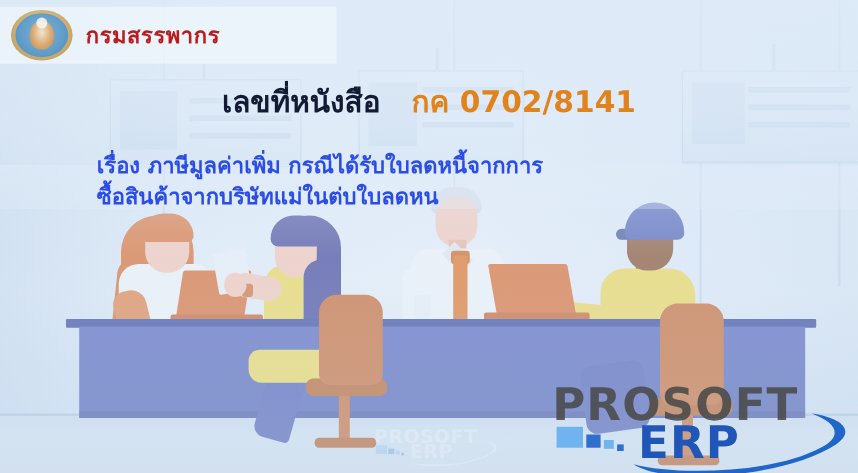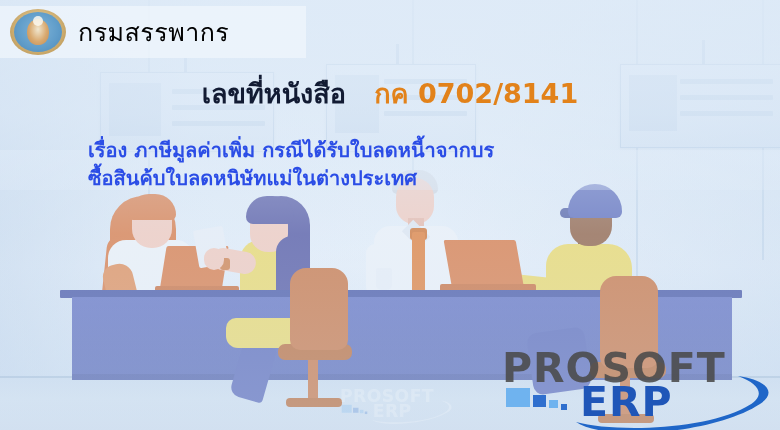--- a/index.html
+++ b/index.html
@@ -160,21 +160,21 @@
     background:radial-gradient(ellipse at 50% 40%,#f0e6cf 0%,#d9a96f 55%,#c08a55 100%);
     border-radius:50% 50% 45% 45%;
   }
   .rd-emblem .spark{
     position:absolute;left:25px;top:9px;width:10px;height:10px;border-radius:50%;
     background:rgba(250,248,240,.85);
   }
   .rd-text{margin-left:10px;line-height:1;}
   .rd-th{
     font-family:"DejaVu Sans","Liberation Sans",sans-serif;
-    font-size:25px;font-weight:400;color:#000000;letter-spacing:.5px;
+    font-size:20px;font-weight:700;color:#b91c1c;letter-spacing:.5px;
     white-space:nowrap;
   }
   .rd-en{
     font-family:"DejaVu Sans","Liberation Sans",sans-serif;
     font-size:10.5px;font-weight:600;color:#4a4a4a;letter-spacing:1.2px;
     margin-top:4px;white-space:nowrap;
   }
 
   
   .doc-no{
@@ -343,22 +343,22 @@
     </div>
   </div>
 
   <div class="doc-no">
     <span class="lbl">เลขที่หนังสือ</span>
     <span>&nbsp;</span>
     <span class="val">กค 0702/8141</span>
   </div>
 
   <div class="subject">
-    <span class="l1">เรื่อง ภาษีมูลค่าเพิ่ม กรณีได้รับใบลดหนี้าจากบร</span>
-    <span class="l2">ซื้อสินค้บใบลดหนิษัทแม่ในต่างประเทศ</span>
+    <span class="l1">เรื่อง ภาษีมูลค่าเพิ่ม กรณีได้รับใบลดหนี้จากการ</span>
+    <span class="l2">ซื้อสินค้าจากบริษัทแม่ในต่บใบลดหน</span>
   </div>
 
   <div class="prosoft prosoft-wm">
     <div class="word1">PROSOFT</div>
     <div class="row2">
       <div class="sq a"></div>
       <div class="sq b"></div>
       <div class="sq c"></div>
       <div class="sq d"></div>
       <div class="word2">ERP</div>

